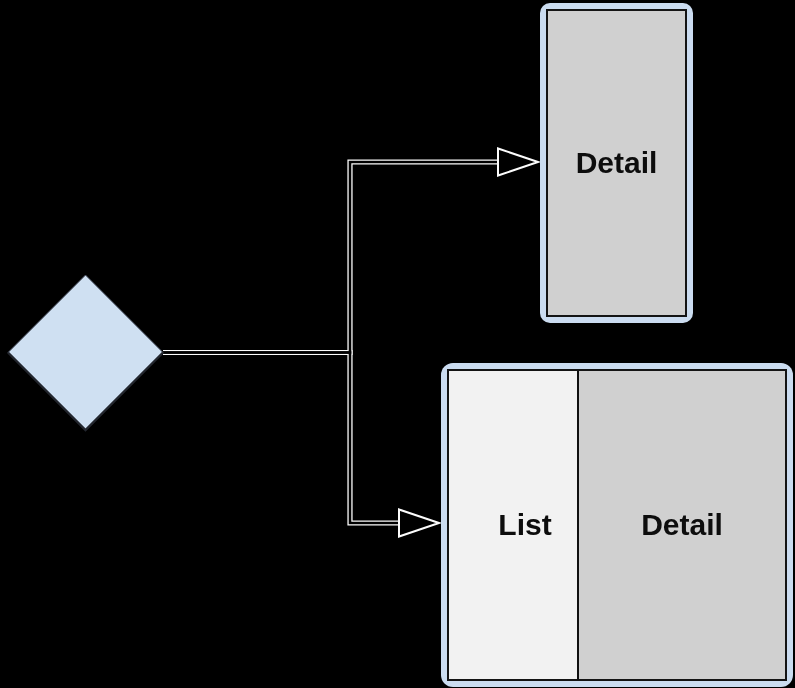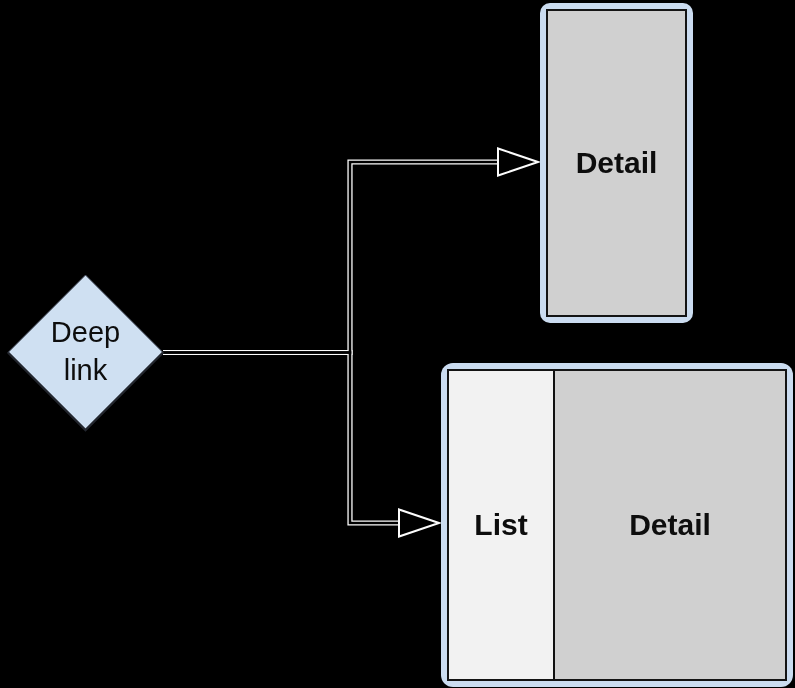--- a/index.html
+++ b/index.html
@@ -83,20 +83,21 @@
   }
   #list-pane {
     width: 104px;
     flex: 0 0 104px;
     background: #f2f2f2;
     border-right: 2px solid #101010;
     display: flex;
     align-items: center;
     justify-content: center;
     font-size: 30px;
+    padding-left: 24px;
   }
   #detail-pane {
     flex: 1 1 auto;
     background: #d0d0d0;
     display: flex;
     align-items: center;
     justify-content: center;
     font-size: 30px;
   }
 </style>
@@ -114,21 +115,20 @@
     <path d="M163,352.5 H350 V523 H401" fill="none" stroke="#000000" stroke-width="2.6" stroke-linejoin="miter"></path>
 
     <polygon points="538,162 498,148.5 498,175.5" fill="#000000" stroke="#fcfcfc" stroke-width="2" stroke-linejoin="miter"></polygon>
     <polygon points="439,523 399,509.5 399,536.5" fill="#000000" stroke="#fcfcfc" stroke-width="2" stroke-linejoin="miter"></polygon>
 
     <polygon points="8,352.5 85.5,275 163,352.5 85.5,430" fill="#cfe0f2" stroke="#3a4050" stroke-width="1"></polygon>
 
     <polyline points="8,352.5 85.5,430 163,352.5" fill="none" stroke="#23262e" stroke-width="2.4"></polyline>
   </svg>
 
-  <div id="deep-link-label" class="node-label">Deep link</div>
 
   <div id="detail-card" class="card-frame">
     <div id="detail-card-body">
       <span>Detail</span>
     </div>
   </div>
 
   <div id="list-detail-card" class="card-frame">
     <div id="list-detail-body">
       <div id="list-pane">

